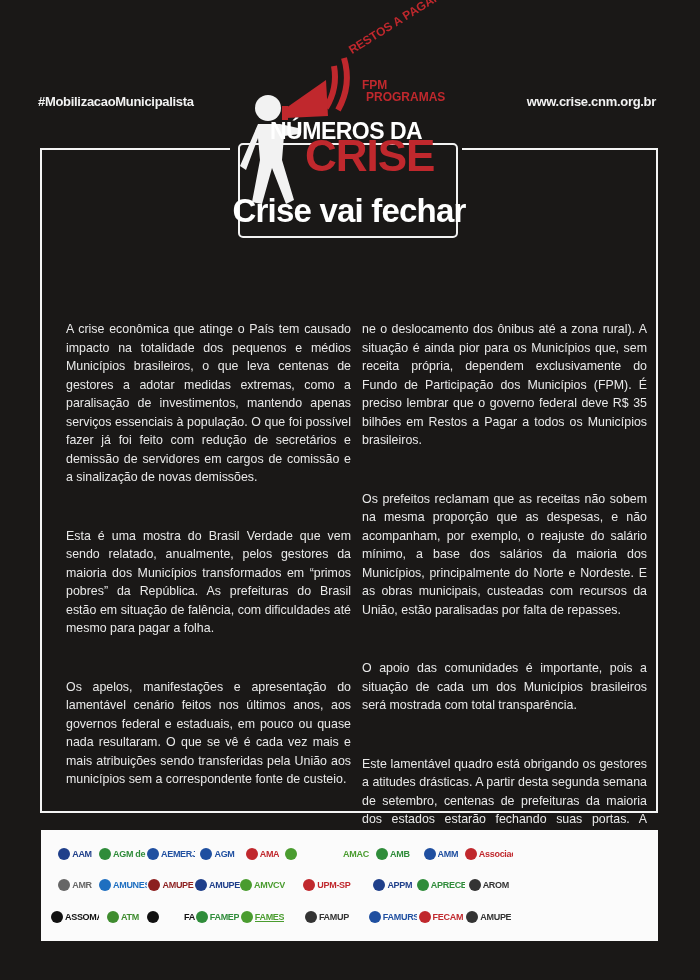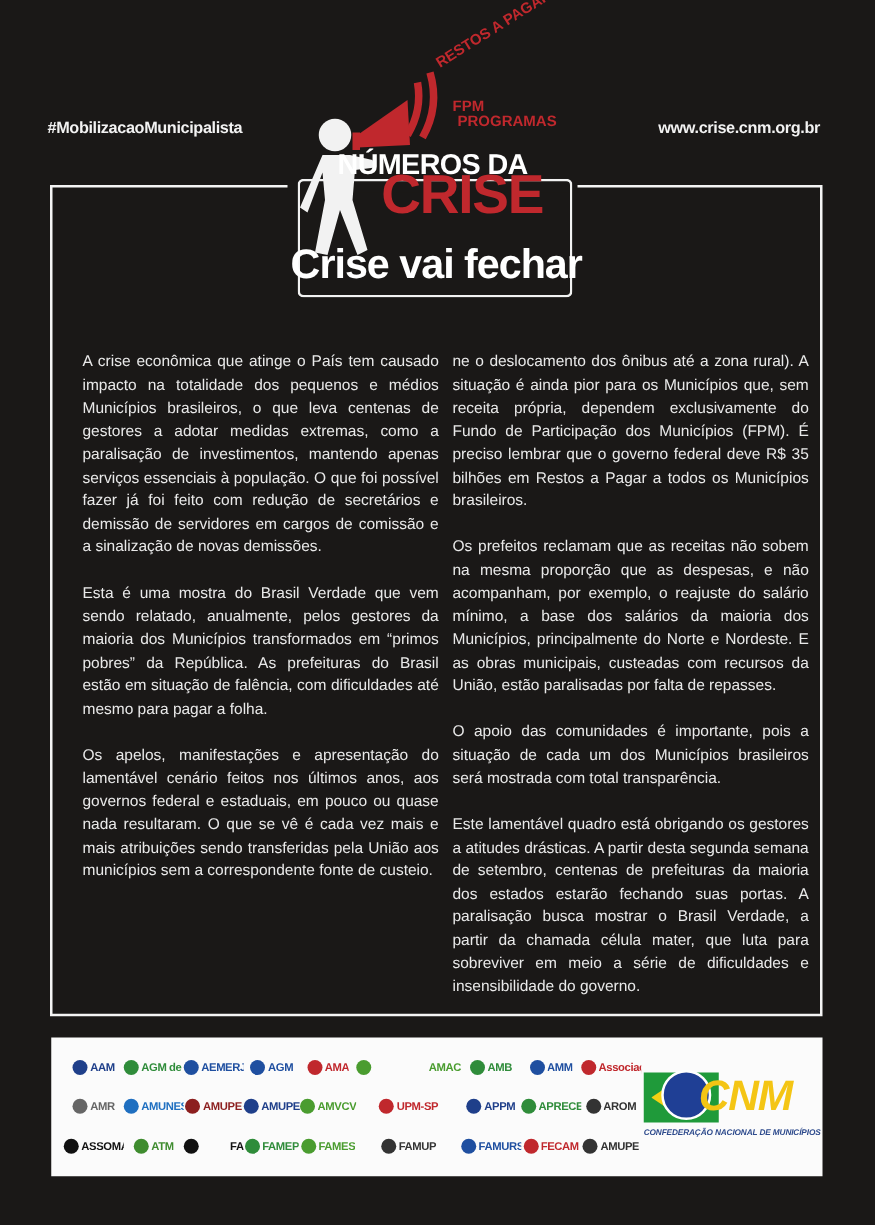--- a/index.html
+++ b/index.html
@@ -20,21 +20,21 @@
   .tag-fpm { left: 362px; top: 78px; font-size: 12px; }
   .tag-prog { left: 366px; top: 90px; font-size: 12px; }
 
   
   .headline { position: absolute; left: 43px; top: 193px; width: 612px; text-align: center; font-size: 33px; font-weight: bold; line-height: 36px; color: #ffffff; letter-spacing: -0.8px; }
 
   
   .col { position: absolute; top: 280px; width: 285px; font-size: 12.4px; line-height: 18.5px; color: #e9e9e9; text-align: justify; }
   .col-left { left: 66px; }
   .col-right { left: 362px; }
-  .col p { margin-bottom: 18.5px; hyphens: auto; }
+  .col p { margin-bottom: 18.5px; hyphens: auto; margin-top: 40px; }
 
   
   .panel { position: absolute; left: 41px; top: 830px; width: 617px; height: 111px; background: #fbfbfb; }
   .logo-grid { position: absolute; left: 10px; top: 8px; width: 450px; height: 95px; display: grid; grid-template-columns: repeat(9, 1fr); grid-template-rows: repeat(3, 1fr); align-items: center; justify-items: center; }
   .org { font-size: 9px; font-weight: bold; font-family: "Liberation Sans", sans-serif; display: flex; align-items: center; gap: 2px; white-space: nowrap; letter-spacing: -0.3px; }
   .org .mark { display: inline-block; width: 12px; height: 12px; border-radius: 50%; }
   .cnm { position: absolute; left: 474px; top: 28px; width: 135px; height: 60px; }
   .cnm-flag { position: absolute; left: 0; top: 0; width: 60px; height: 40px; background: #1f9a3a; }
   .cnm-diamond { position: absolute; left: 6px; top: 4px; width: 48px; height: 32px; background: #f4d113; clip-path: polygon(50% 0, 100% 50%, 50% 100%, 0 50%); }
   .cnm-globe { position: absolute; left: 14px; top: -2px; width: 40px; height: 40px; border-radius: 50%; background: #1f3f95; border: 2px solid #fff; }
@@ -175,41 +175,34 @@
         <div class="org">
           <span class="mark" style="background: rgb(17, 17, 17);"></span>
           <span style="color: rgb(17, 17, 17); max-width: 34px; overflow: hidden; padding-left: 23px;">FAMEM</span>
         </div>
         <div class="org">
           <span class="mark" style="background: rgb(47, 140, 58);"></span>
           <span style="color: rgb(47, 140, 58); max-width: 34px; overflow: hidden;">FAMEP</span>
         </div>
         <div class="org">
           <span class="mark" style="background: rgb(74, 156, 47);"></span>
-          <span style="color: rgb(74, 156, 47); max-width: 34px; overflow: hidden;">FAMES</span>
+          <span style="color: rgb(74, 156, 47); max-width: 34px; overflow: hidden; text-decoration: underline;">FAMES</span>
         </div>
         <div class="org">
           <span class="mark" style="background: rgb(51, 51, 51);"></span>
           <span style="color: rgb(51, 51, 51); max-width: 34px; overflow: hidden;">FAMUP</span>
         </div>
         <div class="org">
           <span class="mark" style="background: rgb(31, 79, 160);"></span>
           <span style="color: rgb(31, 79, 160); max-width: 34px; overflow: hidden;">FAMURS</span>
         </div>
         <div class="org">
           <span class="mark" style="background: rgb(192, 40, 45);"></span>
           <span style="color: rgb(192, 40, 45); max-width: 34px; overflow: hidden;">FECAM</span>
         </div>
         <div class="org">
           <span class="mark" style="background: rgb(51, 51, 51);"></span>
           <span style="color: rgb(51, 51, 51); max-width: 34px; overflow: hidden;">AMUPE</span>
         </div>
       </div>
-    <div class="cnm">
-      <div class="cnm-flag"></div>
-      <div class="cnm-diamond"></div>
-      <div class="cnm-globe"></div>
-      <div class="cnm-text">CNM</div>
-      <div class="cnm-sub">CONFEDERAÇÃO NACIONAL DE MUNICÍPIOS</div>
-    </div>
   </div>
 
 </div>
 
 </body></html>

